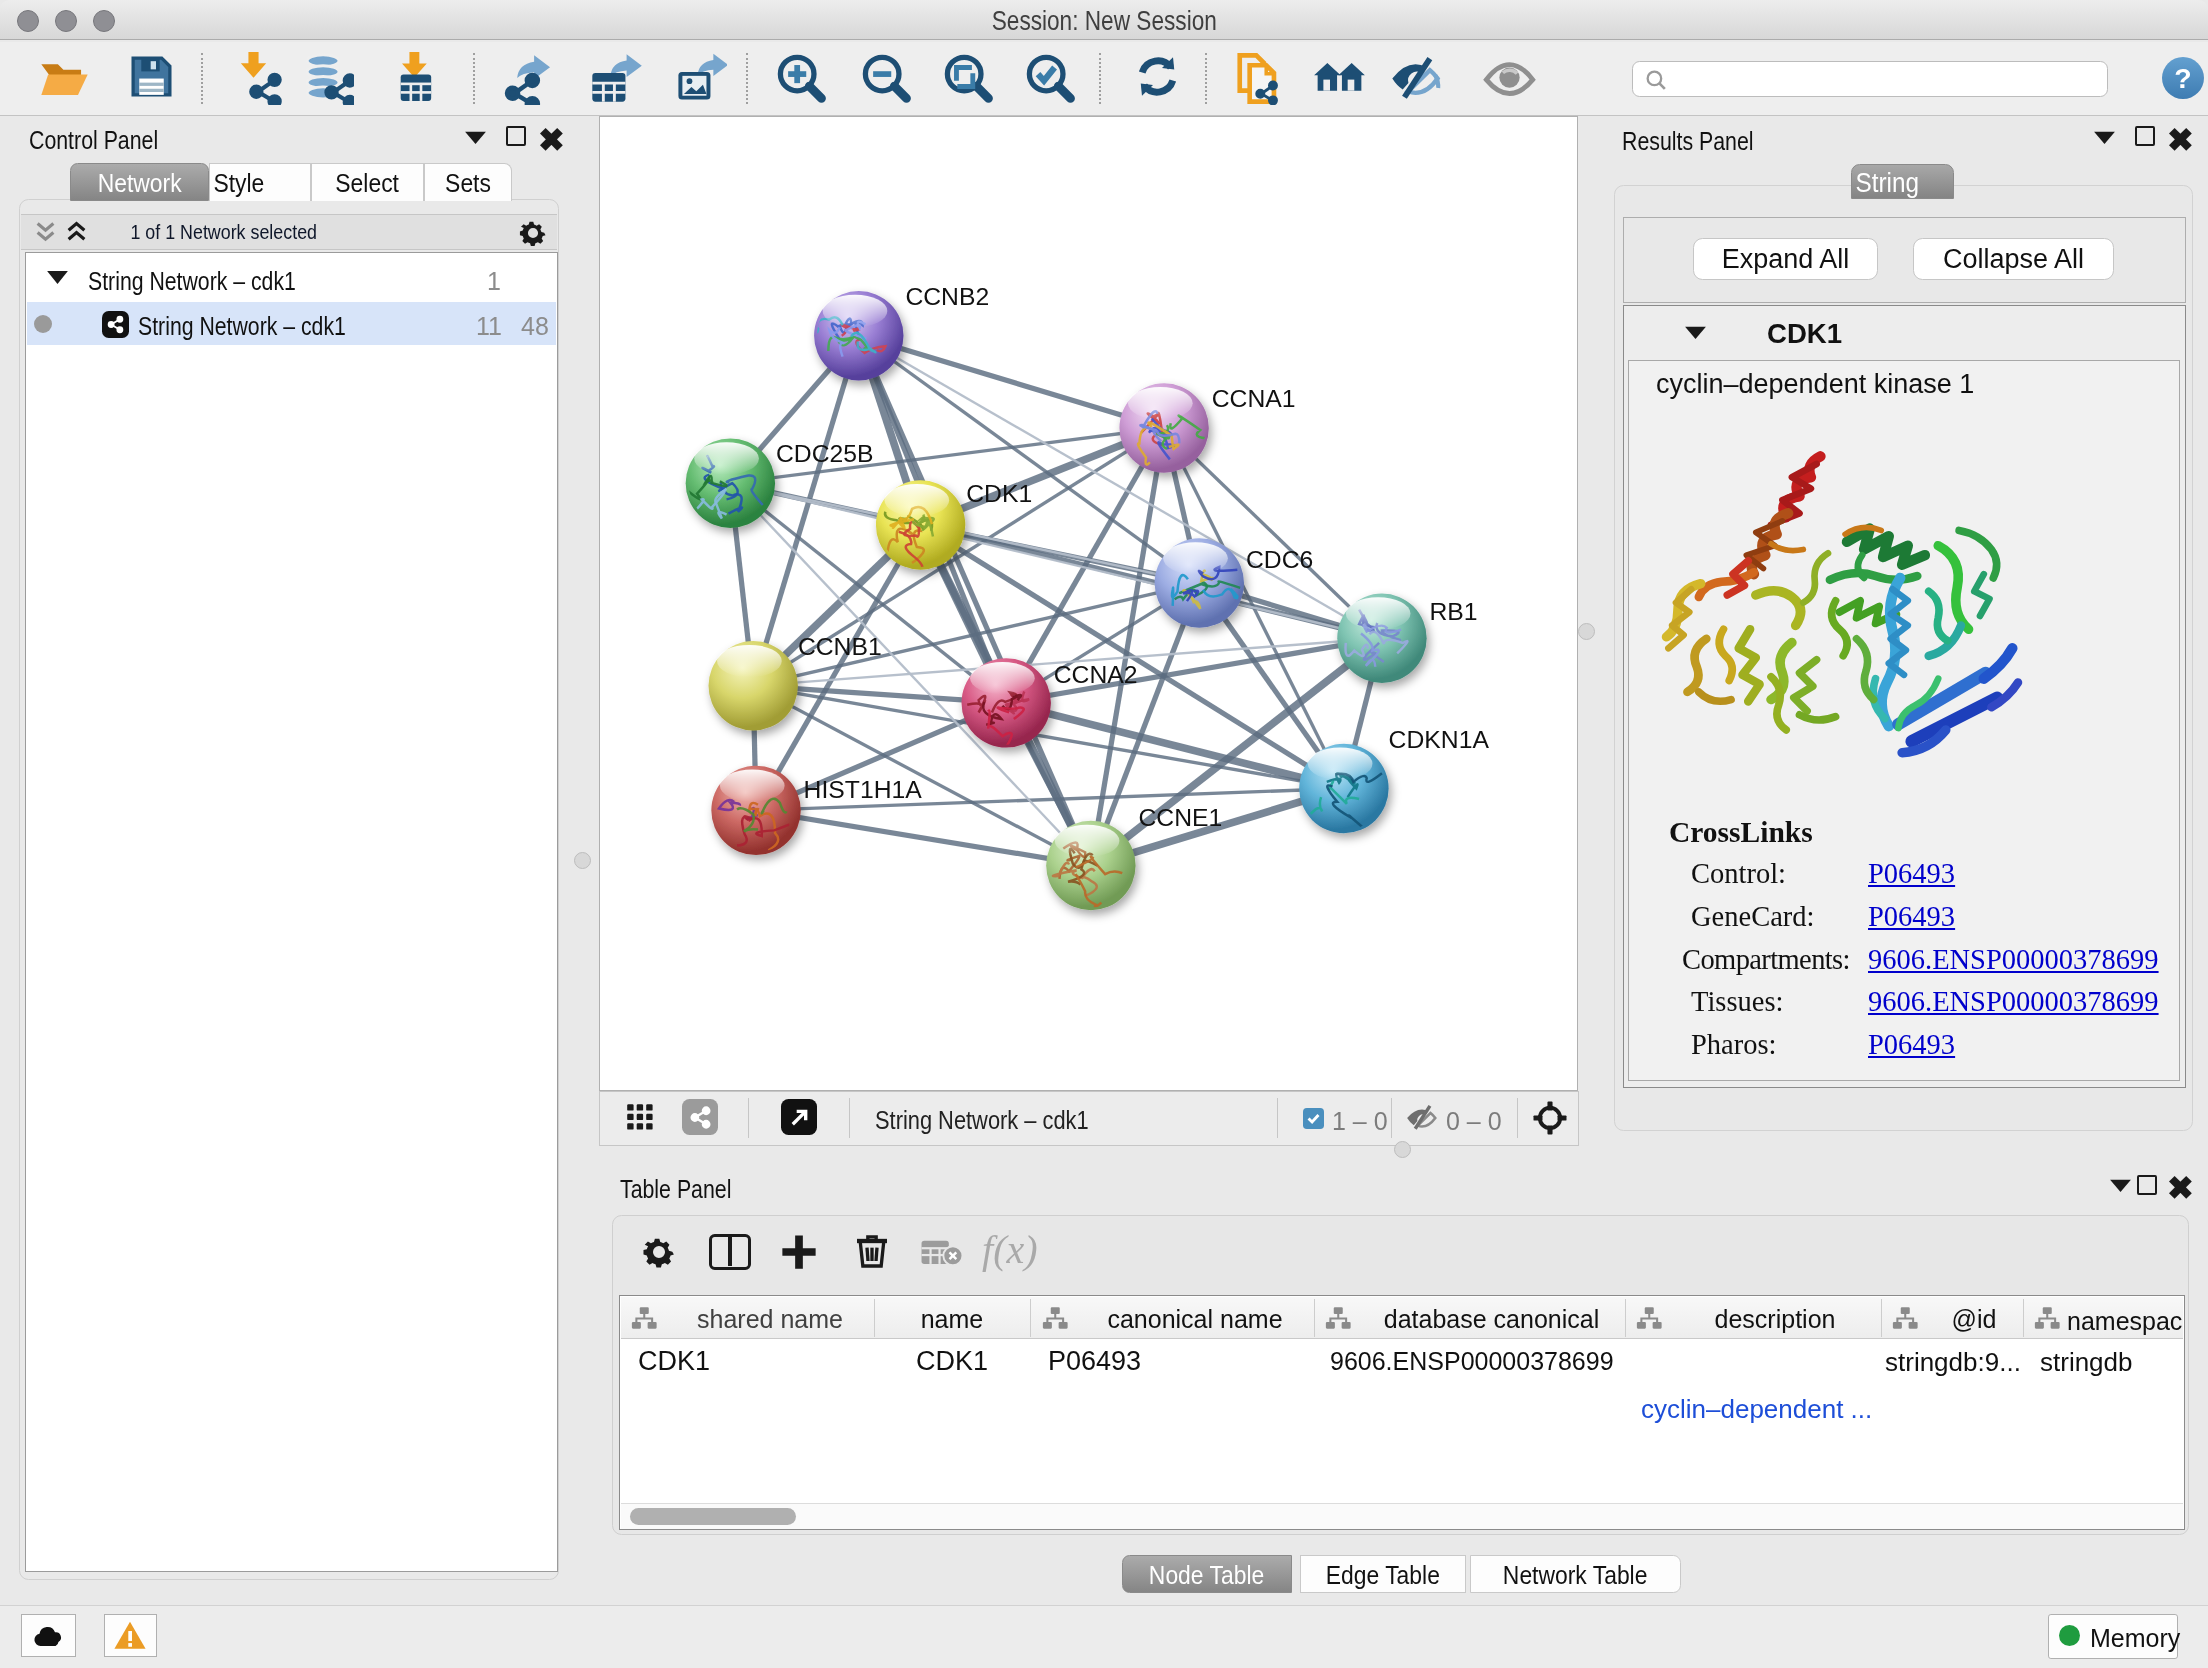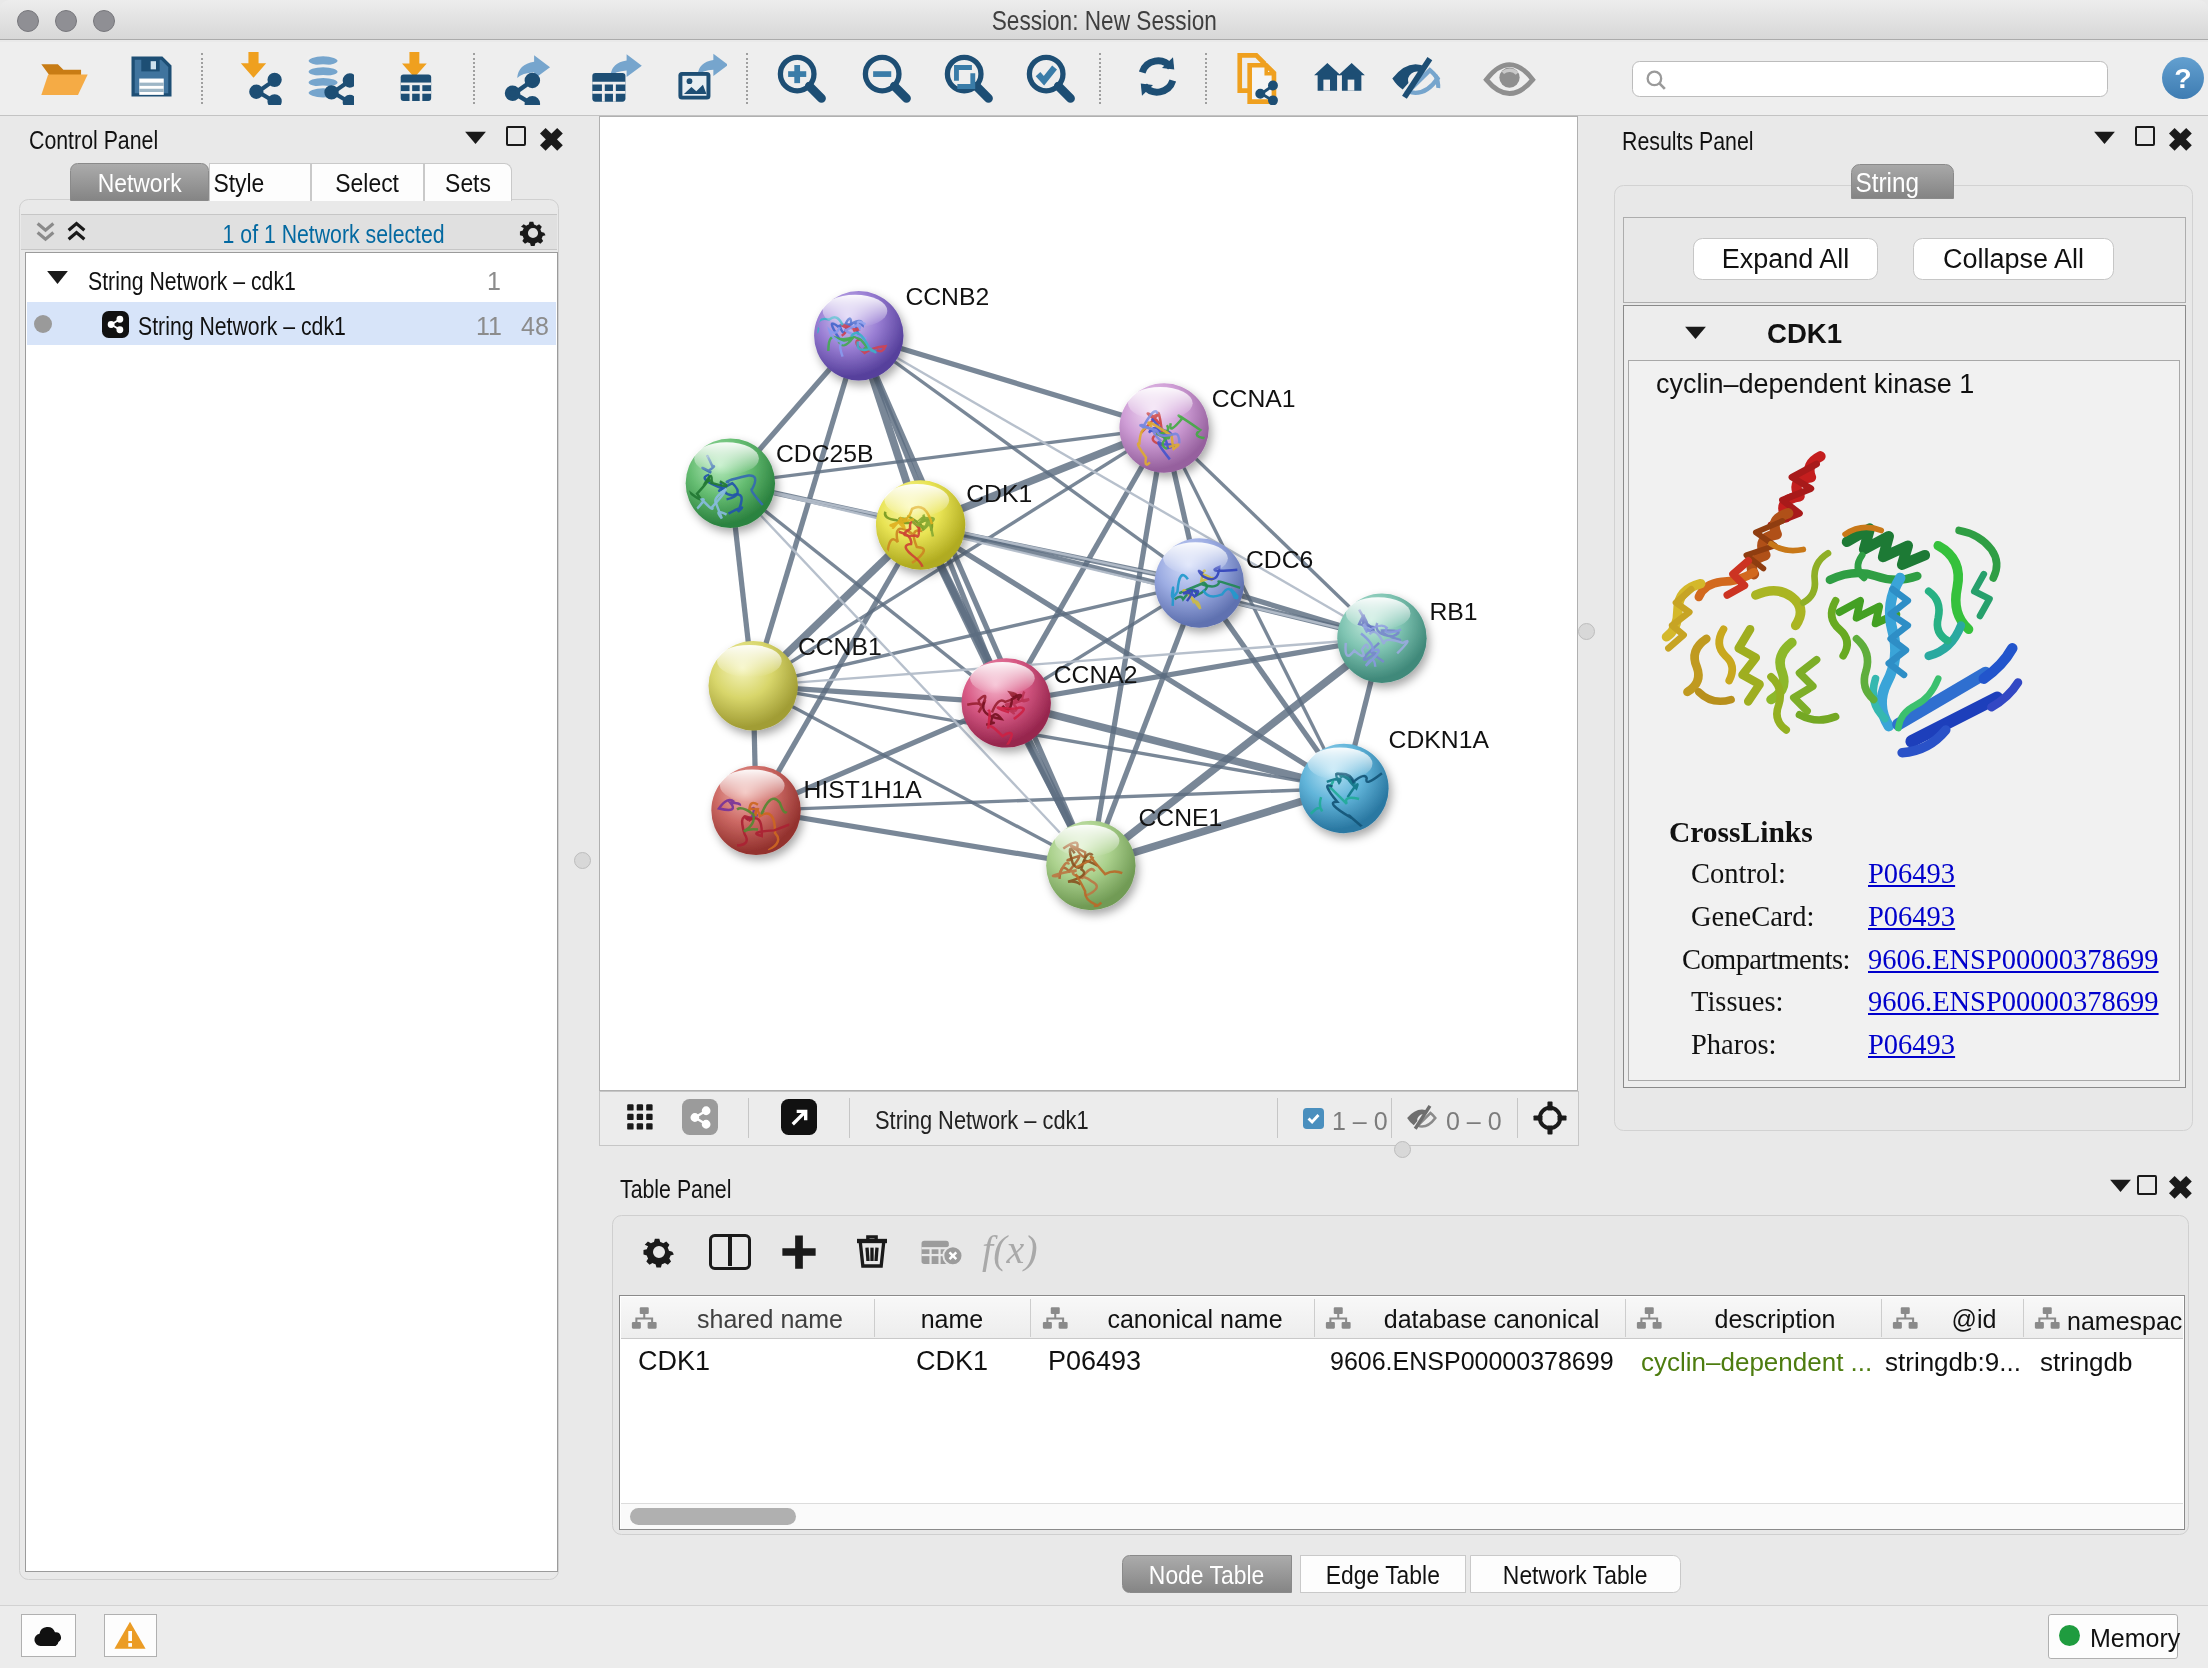--- a/index.html
+++ b/index.html
@@ -210,21 +210,21 @@
       <path d="M5 4 l7 6 7-6"></path>
       <path d="M5 12 l7 6 7-6"></path>
     </g>
   </svg>
 <svg class="abs" style="left:63px;top:219px" width="27" height="27" viewBox="0 0 24 24">
     <g fill="none" stroke="#1a1a1a" stroke-width="2.8">
       <path d="M5 10 l7-6 7 6"></path>
       <path d="M5 18 l7-6 7 6"></path>
     </g>
   </svg>
-<div class="abs" style="left:114px;top:220px;width:350px;text-align:right;font-size:25px;color:#0369a1"><span style="display:inline-block;transform:scaleX(.85)">1 of 1 Network selected</span></div>
+<div class="abs" style="left:114px;top:220px;width:350px;text-align:left;font-size:21px;color:#0f172a"><span style="display:inline-block;transform:scaleX(.85)">1 of 1 Network selected</span></div>
 <svg class="abs" style="left:517px;top:217px" width="32" height="32" viewBox="0 0 24 24">
     <path fill="#1a1a1a" d="M12 8.2a3.8 3.8 0 1 0 0 7.6 3.8 3.8 0 0 0 0-7.6zm9.4 5.4-2.1 .6a7.4 7.4 0 0 1-.8 1.9l1.1 1.9-2 2-1.9-1.1a7.4 7.4 0 0 1-1.9 .8l-.6 2.1h-2.8l-.6-2.1a7.4 7.4 0 0 1-1.9-.8l-1.9 1.1-2-2 1.1-1.9a7.4 7.4 0 0 1-.8-1.9l-2.1-.6v-2.8l2.1-.6a7.4 7.4 0 0 1 .8-1.9L3 7.4l2-2 1.9 1.1a7.4 7.4 0 0 1 1.9-.8l.6-2.1h2.8l.6 2.1a7.4 7.4 0 0 1 1.9 .8l1.9-1.1 2 2-1.1 1.9a7.4 7.4 0 0 1 .8 1.9l2.1 .6z"></path>
   </svg>
 
 <div class="abs" style="left:25px;top:252px;width:533px;height:1320px;background:#fff;border:1.9px solid #9b9b9b"></div>
 <svg class="abs" style="left:46px;top:269px" width="23" height="17" viewBox="0 0 24 18">
     <path d="M1 2 h22 l-11 14 z" fill="#1a1a1a"></path>
   </svg>
 <div class="abs" style="left:88px;top:267px;font-size:25px;color:#111"><span style="display:inline-block;transform:scaleX(.85);transform-origin:0 0">String Network – cdk1</span></div>
 <div class="abs" style="left:487px;top:267px;font-size:25px;color:#8c8c8c">1</div>
@@ -848,21 +848,21 @@
     <g stroke="#8a8a8a" stroke-width="1.8" fill="none">
       <path d="M12 8 v4 M5 15 v-3 h14 v3"></path>
     </g>
   </svg>
 <div class="abs" style="left:2067px;top:1307px;font-size:25px;color:#111">namespac</div>
 
 <div class="abs" style="left:638px;top:1346px;font-size:27px;color:#111">CDK1</div>
 <div class="abs" style="left:874px;top:1346px;width:156px;text-align:center;font-size:27px;color:#111">CDK1</div>
 <div class="abs" style="left:1048px;top:1346px;font-size:27px;color:#111">P06493</div>
 <div class="abs" style="left:1330px;top:1347px;font-size:25px;color:#111">9606.ENSP00000378699</div>
-<div class="abs" style="left:1641px;top:1347px;font-size:26px;color:#4d7c0f">cyclin–dependent ...</div>
+<div class="abs" style="left:1641px;top:1394px;font-size:26px;color:#1d4ed8">cyclin–dependent ...</div>
 <div class="abs" style="left:1885px;top:1347px;font-size:26px;color:#111">stringdb:9...</div>
 <div class="abs" style="left:2040px;top:1347px;font-size:26px;color:#111">stringdb</div>
 
 <div class="abs" style="left:621px;top:1503px;width:1562px;height:26px;background:#fafafa;border-top:1px solid #dcdcdc"></div>
 <div class="abs" style="left:630px;top:1508px;width:166px;height:17px;background:#b0b0b0;border-radius:8.6px"></div>
 
 <div class="abs" style="left:1122px;top:1555px;width:170px;height:38px;background:linear-gradient(#ababab,#858585);border:1px solid #8a8a8a;border-radius:7.6px 0 0 7.6px;color:#fff;font-size:26px;text-align:center;line-height:38px"><span style="display:inline-block;transform:scaleX(.88)">Node Table</span></div>
 <div class="abs" style="left:1300px;top:1555px;width:166px;height:38px;background:#fdfdfd;border:1px solid #c9c9c9;color:#111;font-size:26px;text-align:center;line-height:38px"><span style="display:inline-block;transform:scaleX(.88)">Edge Table</span></div>
 <div class="abs" style="left:1470px;top:1555px;width:211px;height:38px;background:#fdfdfd;border:1px solid #c9c9c9;border-radius:0 7.6px 7.6px 0;color:#111;font-size:26px;text-align:center;line-height:38px"><span style="display:inline-block;transform:scaleX(.88)">Network Table</span></div>
 

